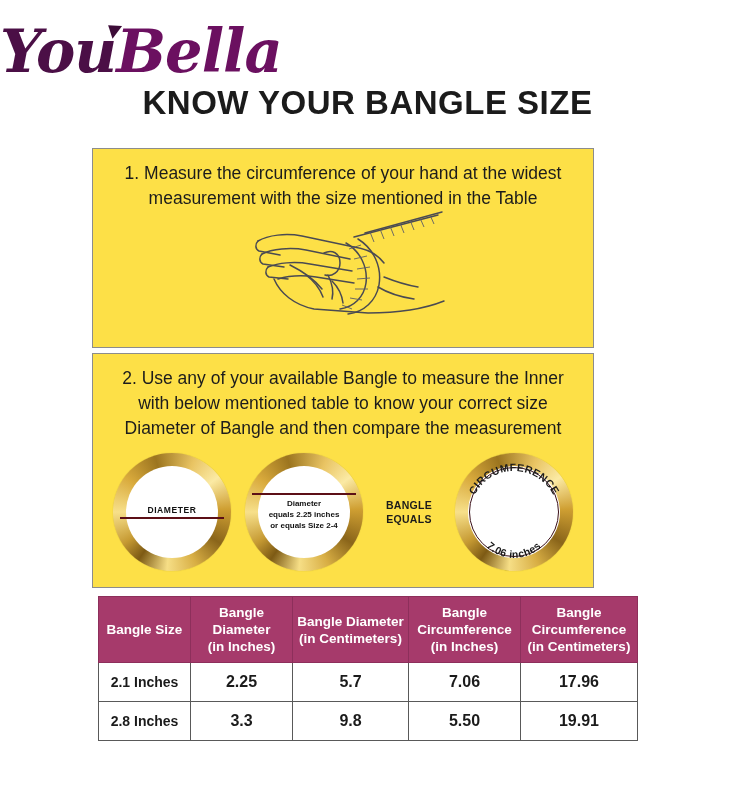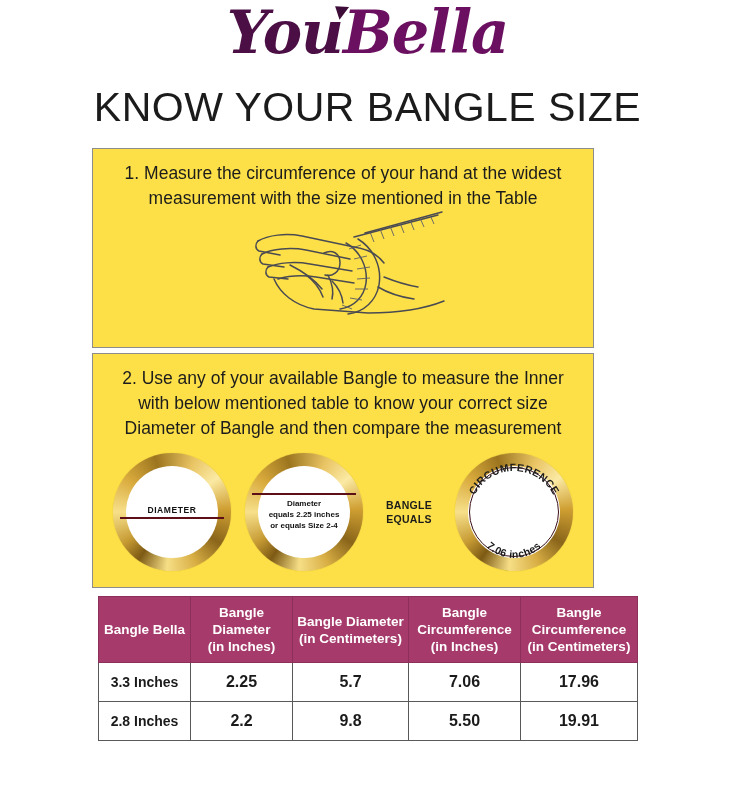--- a/index.html
+++ b/index.html
@@ -13,22 +13,21 @@
     height: 800px;
     font-family: "Liberation Sans", sans-serif;
     color: #231f20;
     overflow: hidden;
     position: relative;
   }
 
   
   .logo-wrap {
     width: 100%;
-    text-align: center;
-    padding-top: 2px;
+    padding-top: 21px;
     height: 78px;
     box-sizing: border-box;
     position: relative;
   }
   .logo-text {
     display: inline-block;
     position: relative;
     font-family: "DejaVu Serif", serif;
     font-style: italic;
     font-weight: bold;
@@ -48,22 +47,22 @@
     height: 0;
     border-left: 13px solid #3d0c38;
     border-top: 5px solid transparent;
     border-bottom: 9px solid transparent;
     transform: rotate(-18deg);
   }
 
   
   .page-title {
     text-align: center;
-    font-size: 41px;
-    font-weight: normal;
+    font-size: 33px;
+    font-weight: bold;
     letter-spacing: 0.5px;
     color: #1b1b1b;
     margin: 0;
     padding: 6px 0 16px 0;
   }
 
   
   .panel {
     position: absolute;
     left: 92px;
@@ -391,21 +390,21 @@
   <colgroup>
     <col class="col-1">
       <col class="col-2">
       <col class="col-3">
       <col class="col-4">
       <col class="col-5">
   </colgroup>
   <thead>
     <tr>
       <th>
-        <div>Bangle Bella</div>
+        <div>Bangle Size</div>
       </th>
       <th>
         <div>Bangle</div>
         <div>Diameter</div>
         <div>(in Inches)</div>
       </th>
       <th>
         <div>Bangle Diameter</div>
         <div>(in Centimeters)</div>
       </th>
@@ -416,27 +415,27 @@
       </th>
       <th>
         <div>Bangle</div>
         <div>Circumference</div>
         <div>(in Centimeters)</div>
       </th>
     </tr>
   </thead>
   <tbody>
     <tr>
-      <td class="row-head">3.3 Inches</td>
+      <td class="row-head">2.1 Inches</td>
       <td>2.25</td>
       <td>5.7</td>
       <td>7.06</td>
       <td>17.96</td>
     </tr>
     <tr>
       <td class="row-head">2.8 Inches</td>
-      <td>2.2</td>
+      <td>3.3</td>
       <td>9.8</td>
       <td>5.50</td>
       <td>19.91</td>
     </tr>
   </tbody>
 </table>
 
 </body></html>

